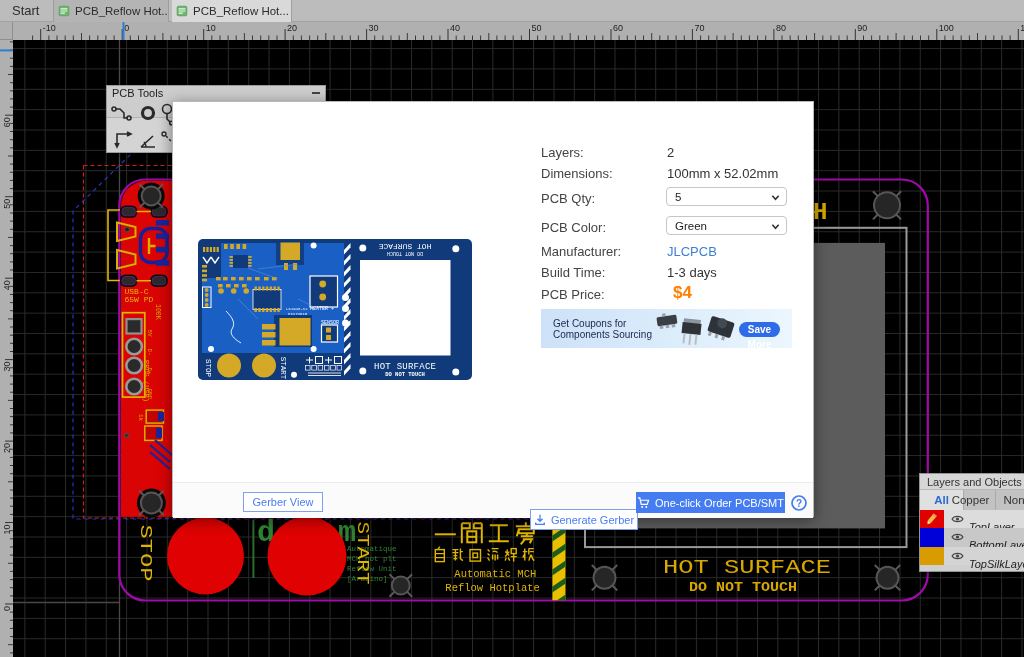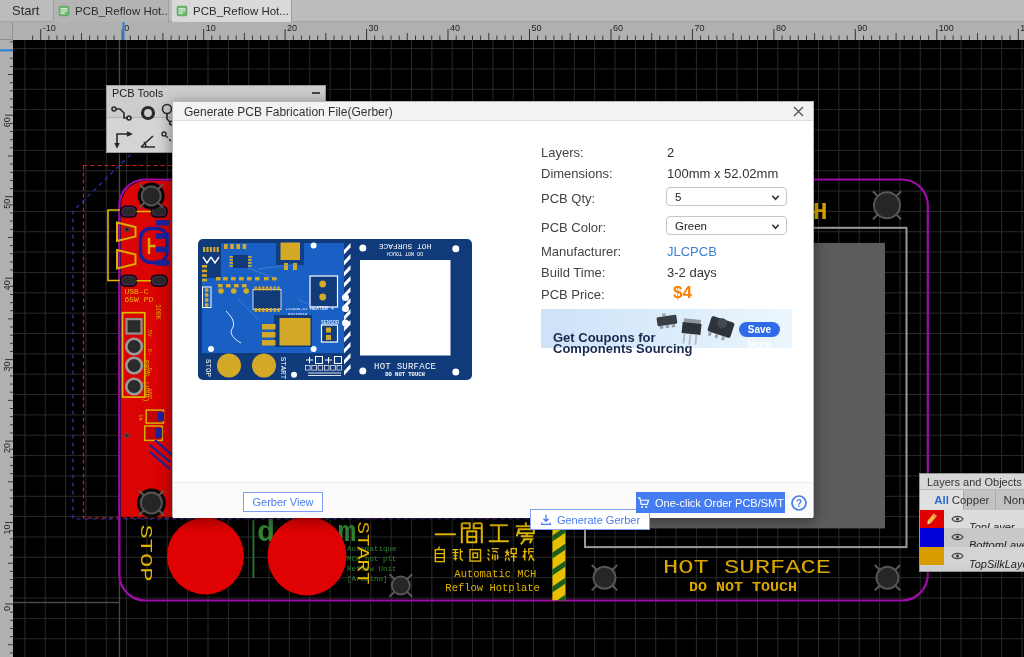--- a/index.html
+++ b/index.html
@@ -23,21 +23,21 @@
 
 #dialog{left:172px;top:101px;width:642px;height:416px;background:#fff;border:1px solid #b8b8b8;z-index:20;box-shadow:0 3px 14px rgba(0,0,0,.45);}
 #dlg-title{position:absolute;left:0;top:0;width:100%;height:19px;background:#f2f2f2;border-bottom:1px solid #e0e0e0;}
 #dlg-title .t{position:absolute;left:11px;top:3px;font-size:12px;color:#333;}
 #dlg-close{position:absolute;right:8px;top:2px;font-size:14px;color:#555;}
 .lbl{position:absolute;font-size:13px;color:#444;}
 .val{position:absolute;font-size:13px;color:#333;}
 .sel{position:absolute;width:121px;height:19px;border:1px solid #c6c6c6;border-radius:4px;background:#fff;font-size:11.5px;color:#222;line-height:18px;padding-left:8px;}
 .sel svg{position:absolute;right:6px;top:5px;}
 #banner{position:absolute;left:368px;top:207px;width:251px;height:39px;background:linear-gradient(90deg,#cde1f8 0%,#dcedfb 55%,#ecf6fe 100%);}
-#banner .b1{position:absolute;left:12px;top:23px;font-size:13px;font-weight:bold;color:#17294d;line-height:11px;}
+#banner .b1{position:absolute;left:12px;top:9px;font-size:10px;font-weight:normal;color:#17294d;line-height:11px;}
 #banner .sm{position:absolute;left:198px;top:13px;width:41px;height:15px;background:#2f6ae8;border-radius:8px;color:#fff;font-size:10px;font-weight:bold;text-align:center;line-height:15px;}
 #dlg-footer{position:absolute;left:0;top:380px;width:100%;height:36px;background:#fbfbfb;border-top:1px solid #ececec;}
 .btn{position:absolute;border-radius:0;font-size:11px;display:flex;align-items:center;justify-content:center;white-space:nowrap;}
 .btn-o{border:1px solid #7f9ff0;color:#4a7df0;background:#fff;}
 .btn-b{background:#467cf2;color:#fff;}
 
 #layers{left:919px;top:473px;width:162px;height:99px;background:#cfcfcf;border:1px solid #949494;z-index:15;box-shadow:-1px 2px 5px rgba(0,0,0,.4);}
 #layers .lp-title{position:absolute;left:0;top:0;width:100%;height:16px;background:#d6d6d6;font-size:11px;color:#333;padding-left:7px;line-height:16px;border-bottom:1px solid #b8b8b8;}
 #layers .tabs{position:absolute;left:0;top:16px;width:100%;height:20px;background:#c2c2c2;}
 #layers .ltab{position:absolute;top:0;height:20px;font-size:11.5px;color:#333;text-align:center;line-height:20px;border-right:1px solid #aaa;}
@@ -448,26 +448,20 @@
           <path d="M134 46 L148 46 M134 46 L146 35 M139 46 A8 8 0 0 0 137 41" transform="translate(-100 0)"></path>
         </g>
         <g stroke="#2a2a2a" fill="none" stroke-width="1.4" transform="translate(-100 0)">
           <circle cx="157" cy="33" r="2"></circle>
           <path d="M159 35 L167 43" stroke-dasharray="2.5 2"></path>
           <circle cx="168.5" cy="45" r="2"></circle>
         </g>
       </svg>
     </div>
     <div id="dialog" class="abs">
-      <div id="dlg-title">
-        <span class="t">Generate PCB Fabrication File(Gerber)</span>
-        <svg id="dlg-close" style="position:absolute;right:9px;top:4px" width="11" height="11" viewBox="0 0 11 11">
-          <path d="M1 1 L10 10 M10 1 L1 10" stroke="#555" stroke-width="1.4"></path>
-        </svg>
-      </div>
       <svg style="position:absolute;left:25px;top:137px" width="274" height="141" viewBox="0 0 274 141">
         <rect x="0" y="0" width="274" height="141" rx="5" fill="#103a7a"></rect>
         <path d="M4 4 H146 V114 H4 Z" fill="#1a60c4"></path>
         <rect x="3" y="114" width="144" height="24" fill="#103a7a"></rect>
         <rect x="60" y="4" width="40" height="20" fill="#1a60c4"></rect>
         <rect x="78" y="2" width="28" height="24" fill="#103a7a" opacity="0.85"></rect>
         <path d="M146 11 L152.5 4 L152.5 8.5 L146 15.5 Z" fill="#fff"></path>
         <path d="M146 22 L152.5 15 L152.5 19.5 L146 26.5 Z" fill="#fff"></path>
         <path d="M146 33 L152.5 26 L152.5 30.5 L146 37.5 Z" fill="#fff"></path>
         <path d="M146 44 L152.5 37 L152.5 41.5 L146 48.5 Z" fill="#fff"></path>
@@ -597,21 +591,21 @@
         <path d="M50 29 L80 40 M60 30 L100 25 M40 60 L60 80 M100 60 L120 70" stroke="#5d8fd6" stroke-width="0.6" fill="none"></path>
       </svg>
       <div class="lbl" style="left:368px;top:42.5px">Layers:</div>
       <div class="val" style="left:494px;top:42.5px">2</div>
       <div class="lbl" style="left:368px;top:64px">Dimensions:</div>
       <div class="val" style="left:494px;top:64px">100mm x 52.02mm</div>
       <div class="lbl" style="left:368px;top:89px">PCB Qty:</div>
       <div class="lbl" style="left:368px;top:118px">PCB Color:</div>
       <div class="lbl" style="left:368px;top:141.5px">Manufacturer:</div>
       <div class="lbl" style="left:368px;top:162.5px">Build Time:</div>
-      <div class="val" style="left:494px;top:162.5px">3-2 days</div>
+      <div class="val" style="left:494px;top:162.5px">1-3 days</div>
       <div class="lbl" style="left:368px;top:185px">PCB Price:</div>
       <div class="sel" style="left:493px;top:85px">5<svg width="9" height="9" viewBox="0 0 10 10">
           <path d="M1.5 3 L5 7 L8.5 3" stroke="#333" stroke-width="1.8" fill="none"></path>
         </svg></div>
       <div class="sel" style="left:493px;top:114px">Green<svg width="9" height="9" viewBox="0 0 10 10">
           <path d="M1.5 3 L5 7 L8.5 3" stroke="#333" stroke-width="1.8" fill="none"></path>
         </svg></div>
       <div class="val" style="left:494px;top:141.5px;color:#3b7fd4">JLCPCB</div>
       <div class="val" style="left:500px;top:181px;color:#ff8000;font-size:17px;font-weight:bold">$4</div>
       <div id="banner">
@@ -636,21 +630,21 @@
             <circle cx="72" cy="12" r="5" fill="#43494f"></circle>
             <rect x="62" y="24" width="3" height="4" fill="#9aa1ab"></rect>
             <rect x="69" y="24" width="3" height="4" fill="#9aa1ab"></rect>
             <rect x="76" y="24" width="3" height="4" fill="#9aa1ab"></rect>
           </g>
         </svg>
         <div class="sm">Save More</div>
       </div>
       <div id="dlg-footer"></div>
       <div class="btn btn-o" style="left:70px;top:390px;width:80px;height:20px">Gerber View</div>
-      <div class="btn btn-o" style="left:357px;top:407px;width:120px;height:21px"><svg width="12" height="12" viewBox="0 0 14 14" style="margin-right:5px">
+      <div class="btn btn-o" style="left:357px;top:407px;width:108px;height:21px"><svg width="12" height="12" viewBox="0 0 14 14" style="margin-right:5px">
           <path d="M7 1 V8 M4 5.5 L7 8.5 L10 5.5 M2 10 V12 H12 V10" stroke="#4a7df0" stroke-width="1.5" fill="none"></path>
         </svg>Generate Gerber</div>
       <div class="btn btn-b" style="left:463px;top:390px;width:149px;height:21px"><svg width="13" height="12" viewBox="0 0 14 13" style="margin-right:5px">
           <path d="M1 1 H3 L4.5 8 H11 L12.5 3.5 H4" stroke="#fff" stroke-width="1.3" fill="none"></path>
           <circle cx="5.5" cy="10.8" r="1.1" fill="#fff"></circle>
           <circle cx="10" cy="10.8" r="1.1" fill="#fff"></circle>
         </svg>One-click Order PCB/SMT</div>
       <svg style="position:absolute;left:618px;top:392.5px" width="16" height="16" viewBox="0 0 16 16">
         <circle cx="8" cy="8" r="7" fill="none" stroke="#467cf2" stroke-width="1.7"></circle>
         <text x="8" y="11.5" font-size="10" font-weight="bold" fill="#467cf2" text-anchor="middle" font-family="Liberation Sans,sans-serif">?</text>

